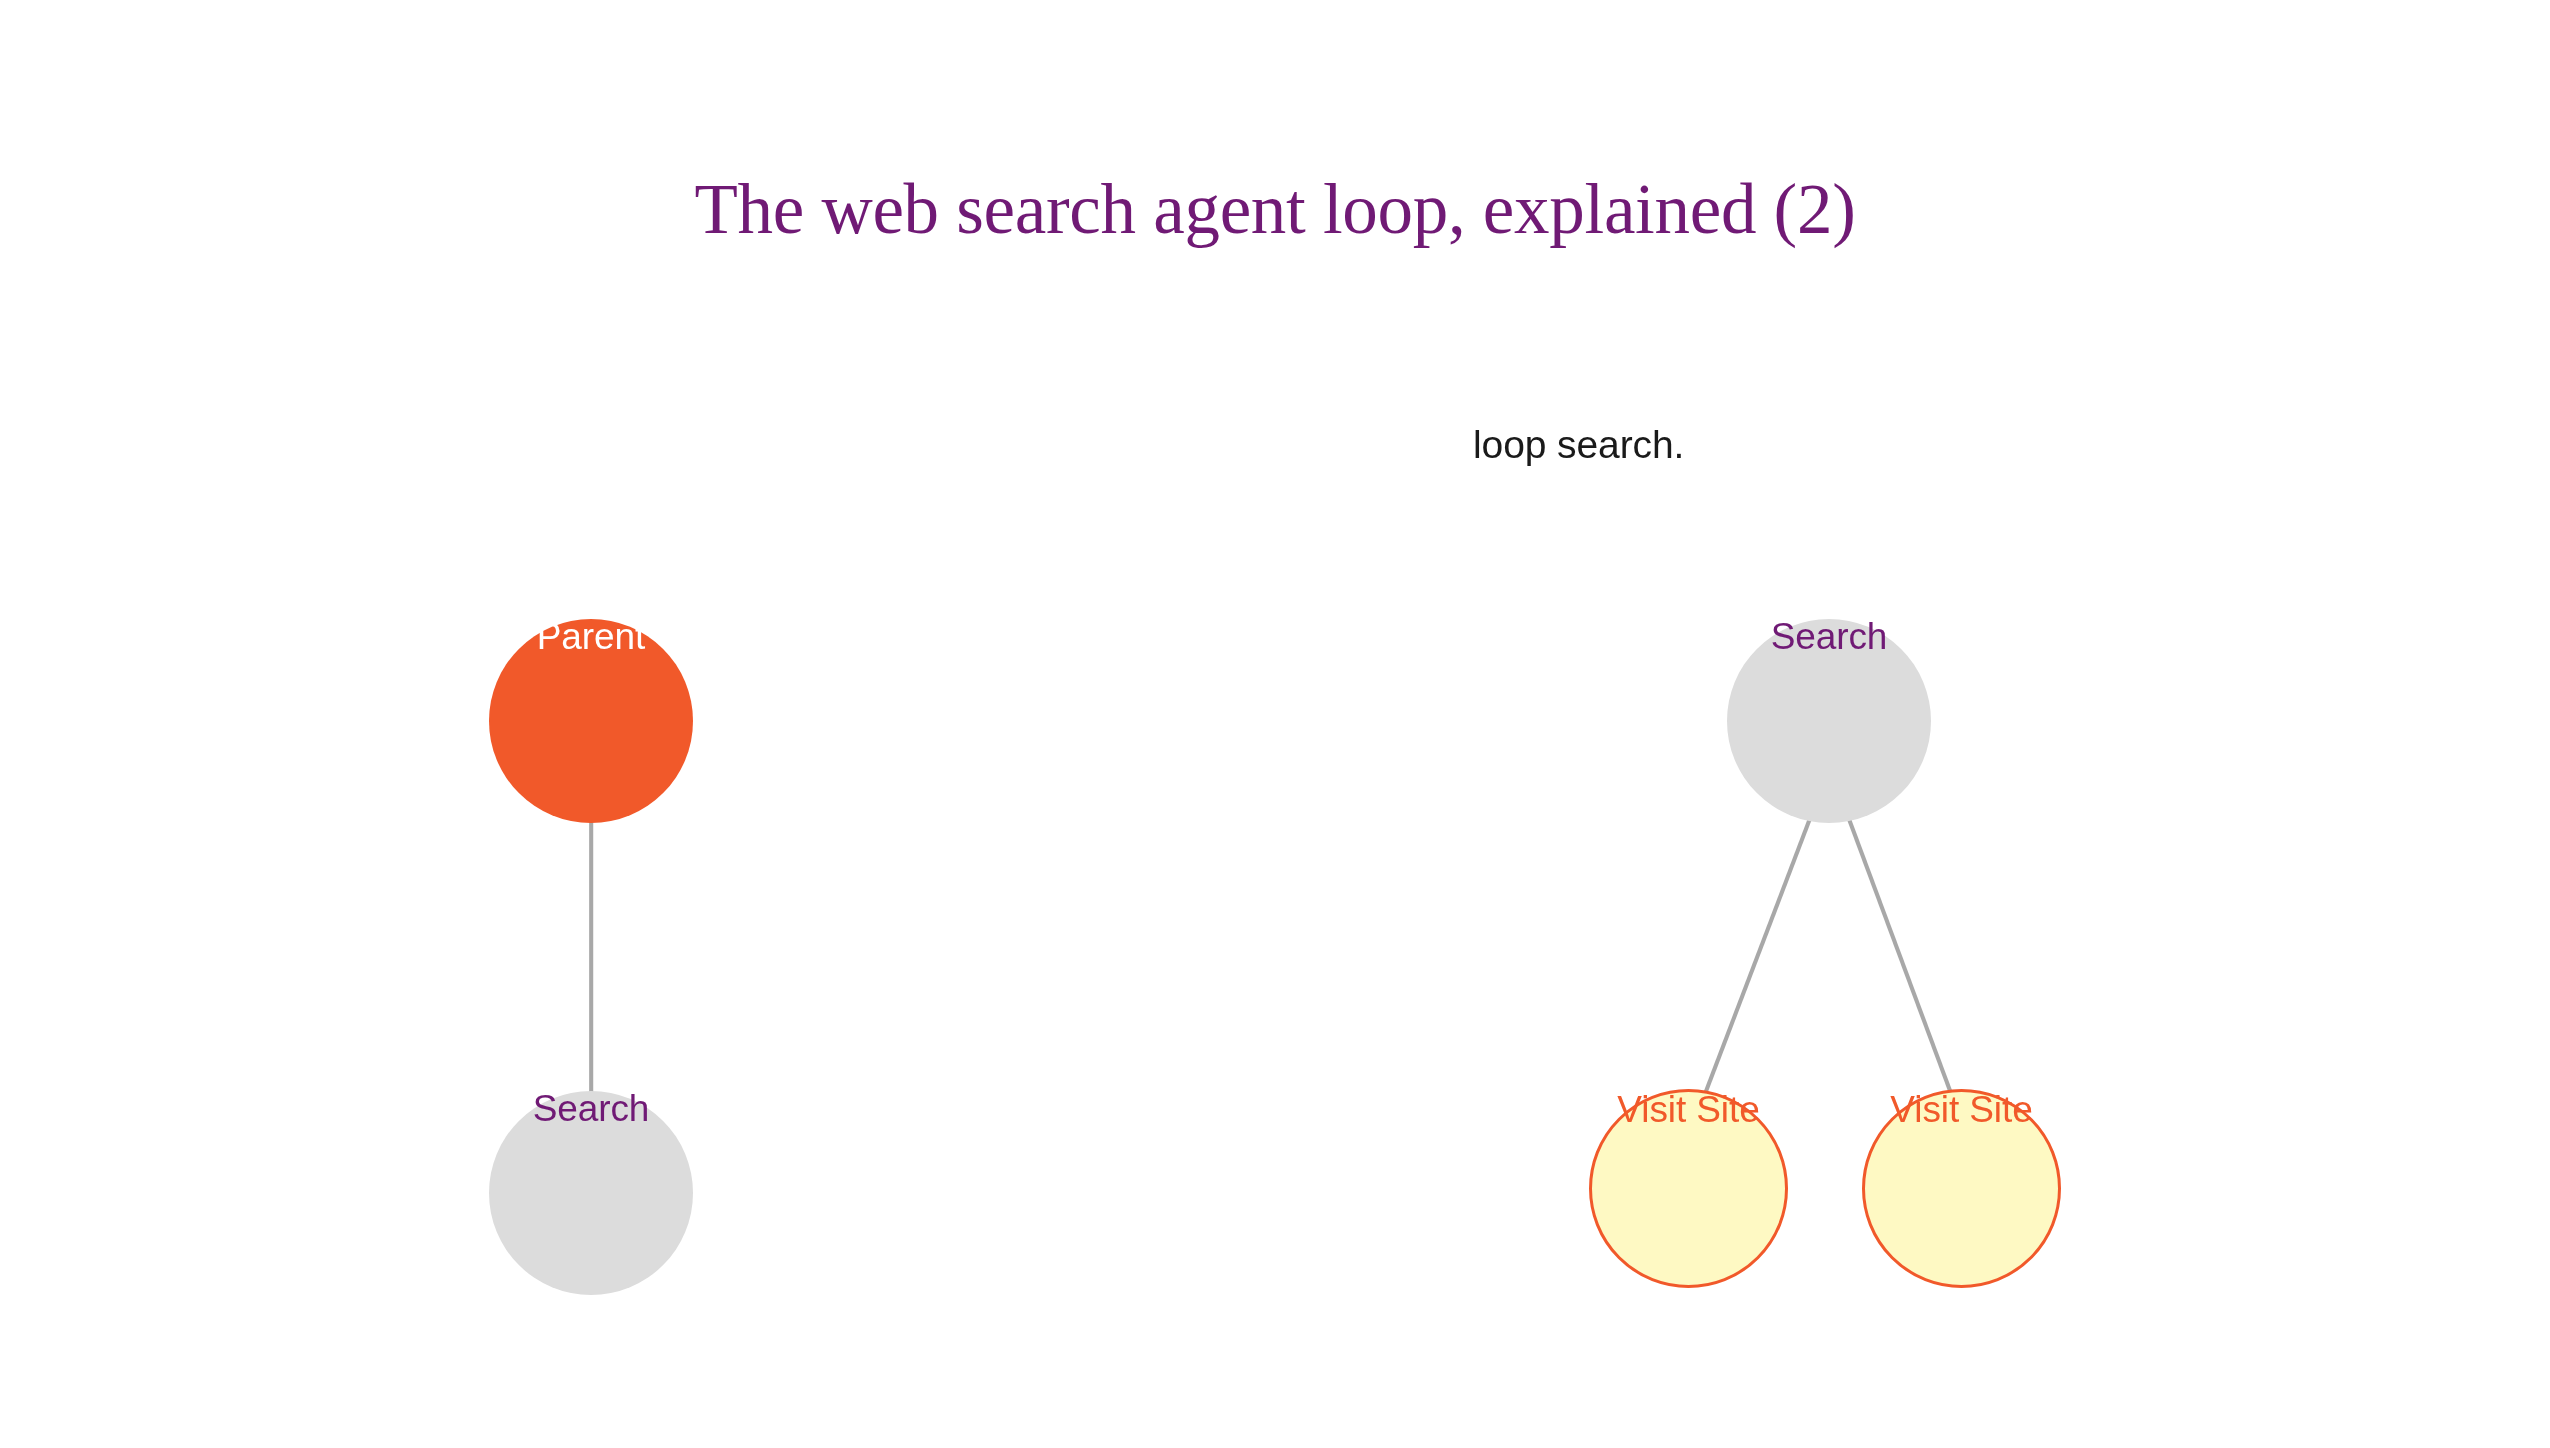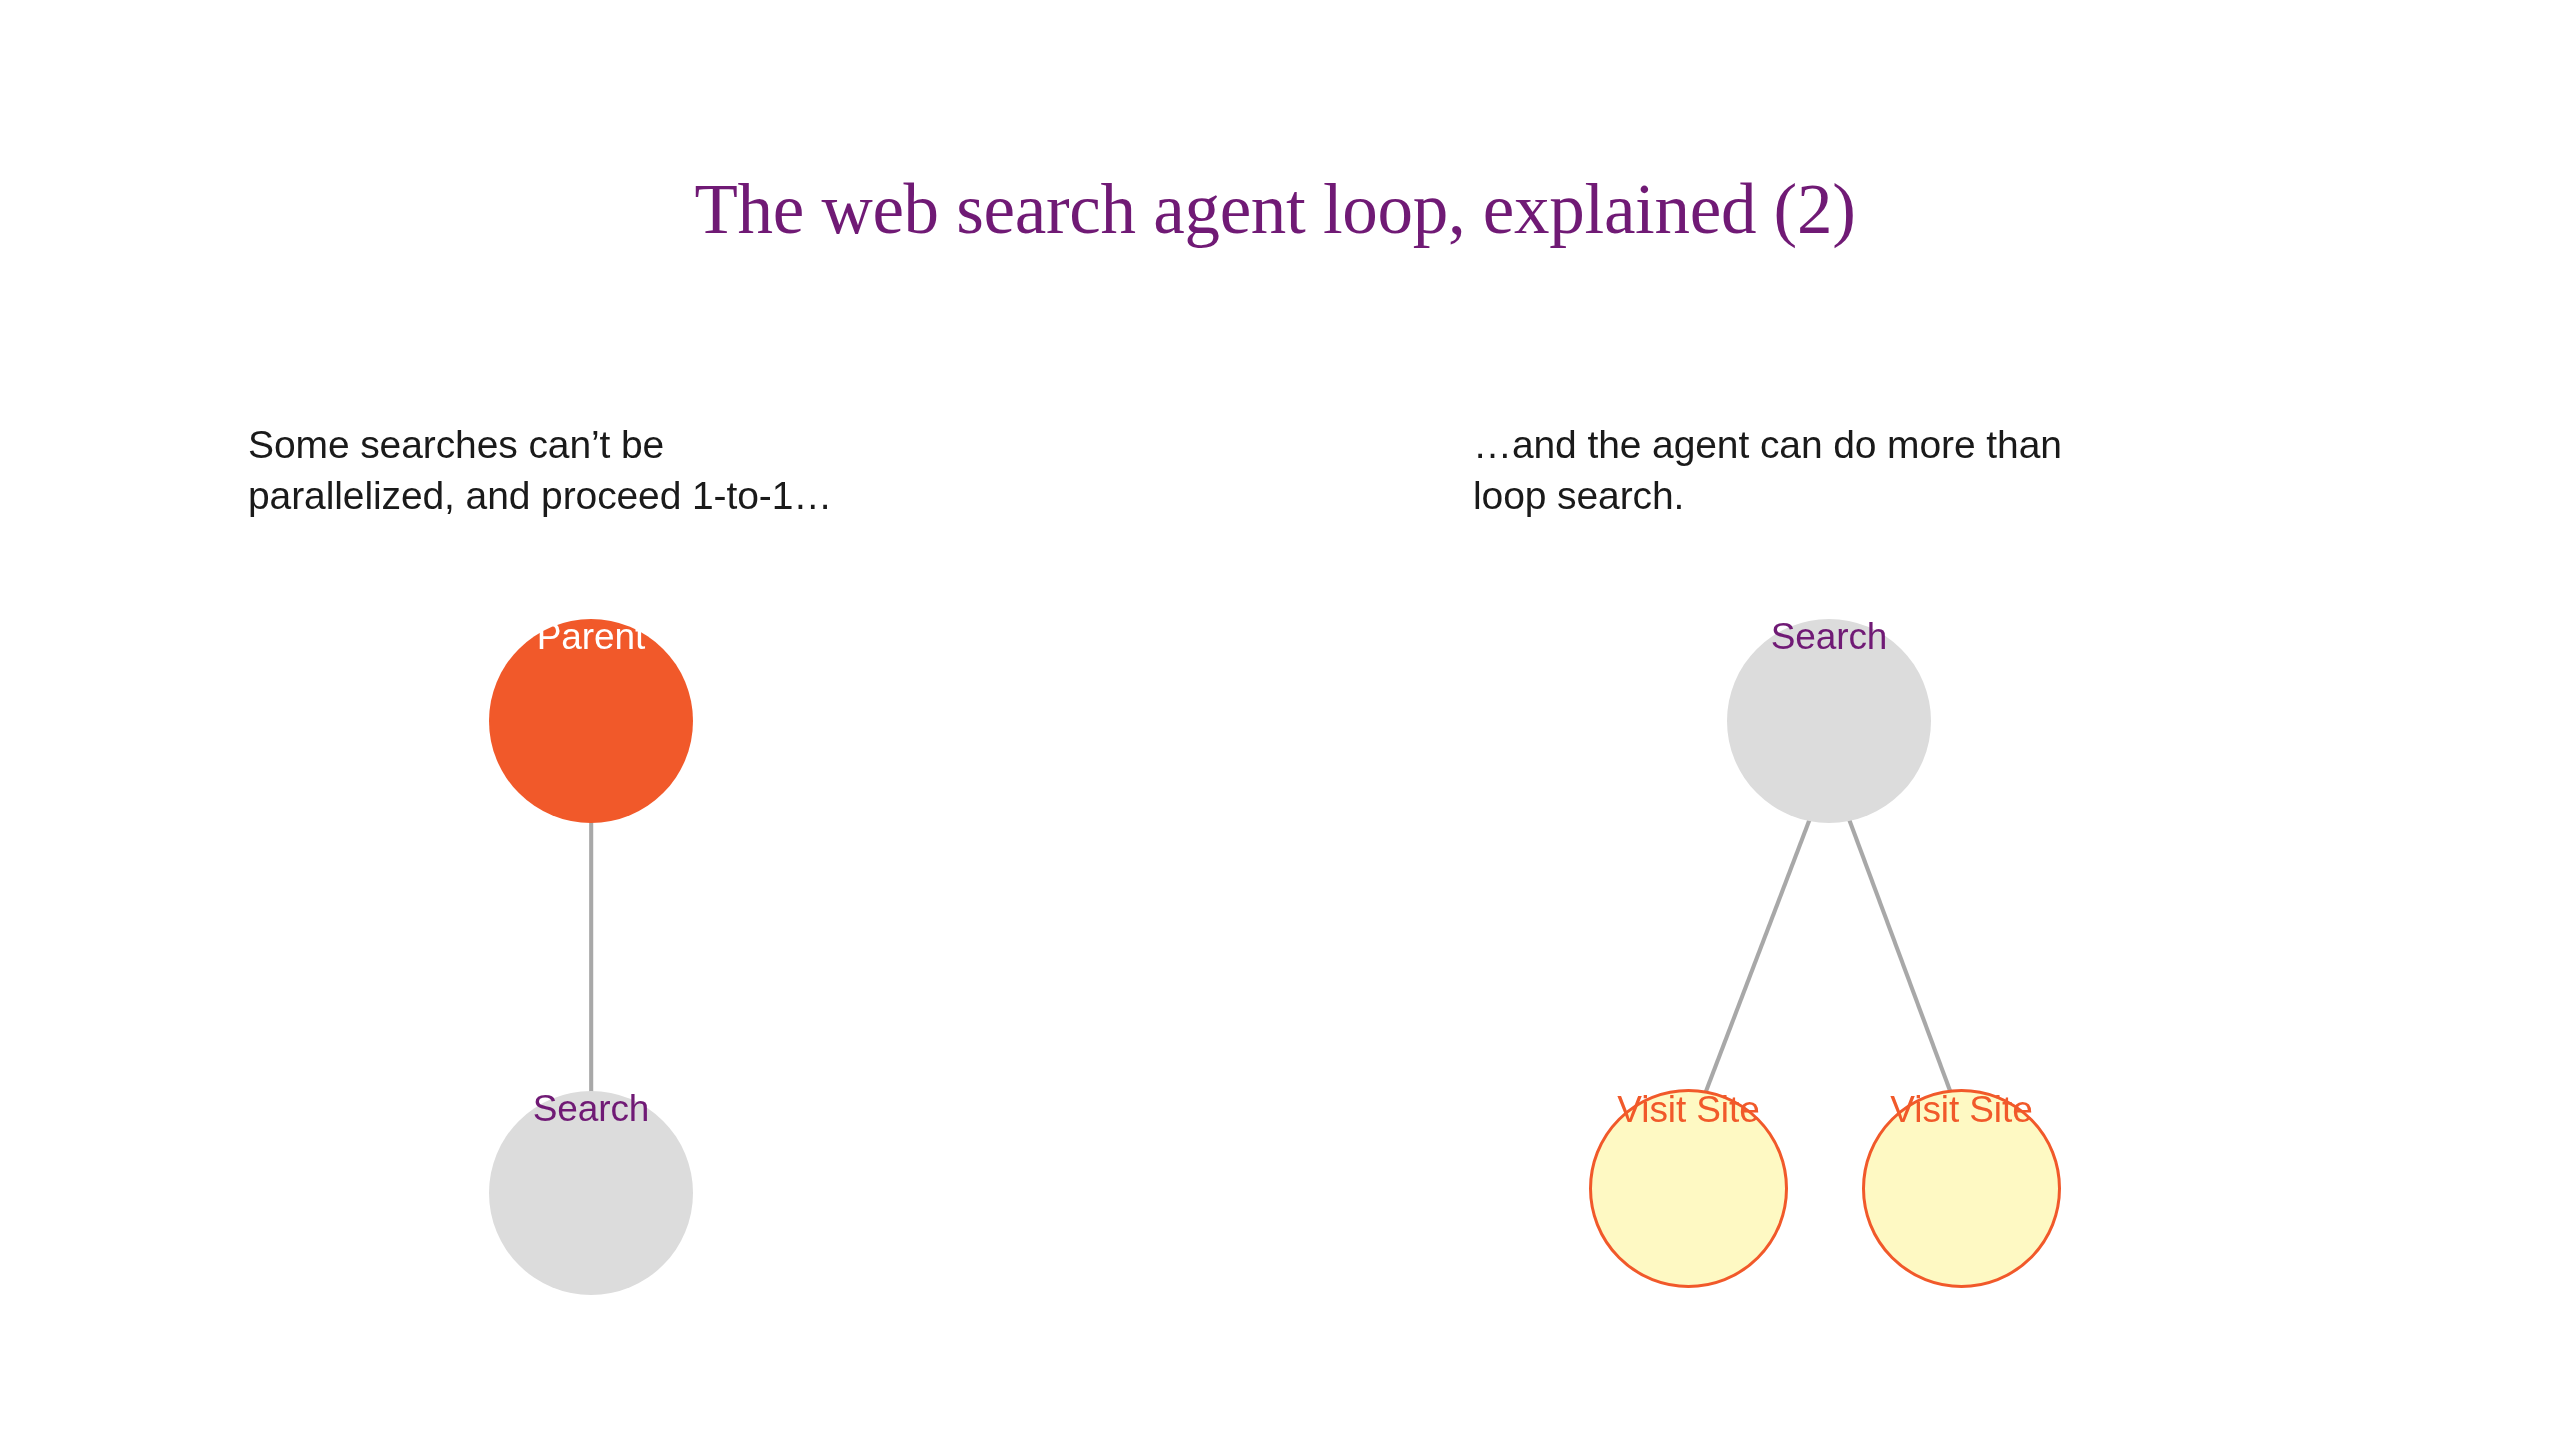--- a/index.html
+++ b/index.html
@@ -102,27 +102,22 @@
   .node-visit-a      { left: 1589px; top: 1089px; width: 199px; height: 199px; }
   .node-visit-b      { left: 1862px; top: 1089px; width: 199px; height: 199px; }
 </style>
 </head>
 <body>
 
 <div class="slide">
 
   <div class="slide-title">The web search agent loop, explained (2)</div>
 
-  <div class="caption caption-left">
-    <span class="caption-line">Some searches can’t be</span>
-    <span class="caption-line">parallelized, and proceed 1-to-1…</span>
-  </div>
 
   <div class="caption caption-right">
-    <span class="caption-line">…and the agent can do more than</span>
     <span class="caption-line">loop search.</span>
   </div>
 
   <svg class="diagram-layer" viewBox="0 0 3744 2127">
 
     <line x1="868" y1="1205" x2="868" y2="1605" stroke="#A8A8A8" stroke-width="6" stroke-linecap="butt"></line>
 
     <line x1="2660" y1="1195" x2="2496" y2="1625" stroke="#A8A8A8" stroke-width="6" stroke-linecap="butt"></line>
 
     <line x1="2712" y1="1195" x2="2872" y2="1625" stroke="#A8A8A8" stroke-width="6" stroke-linecap="butt"></line>

